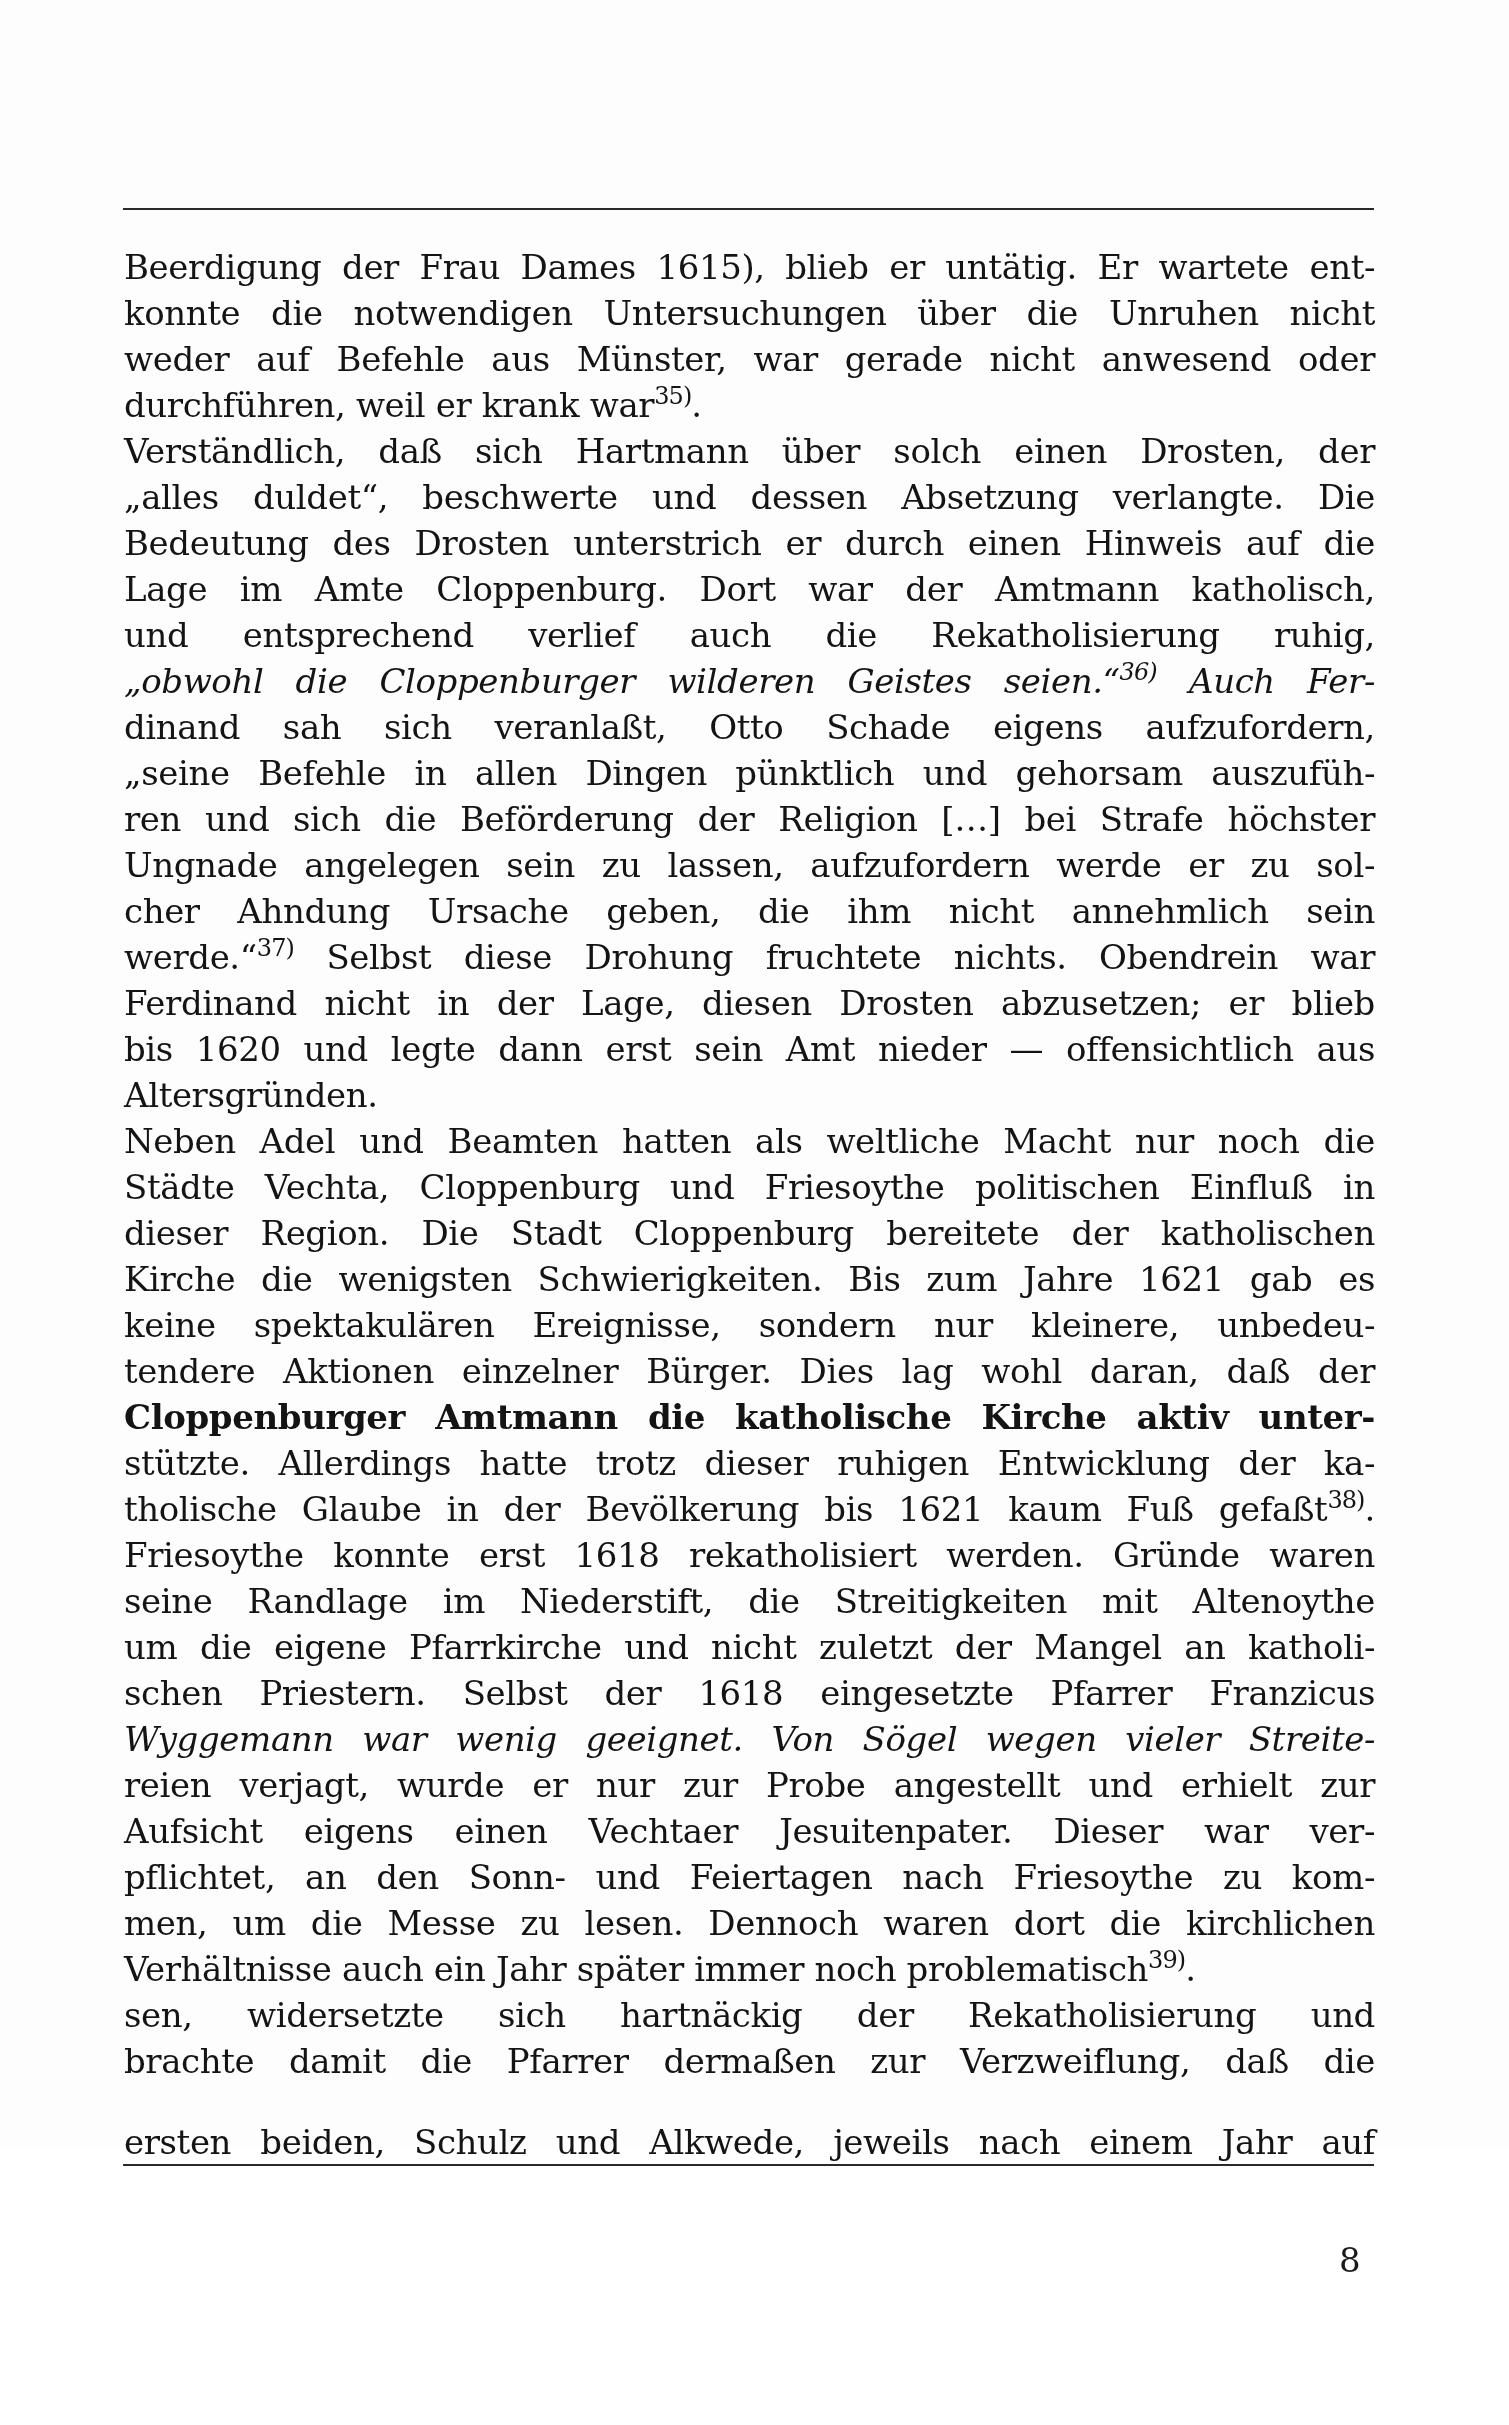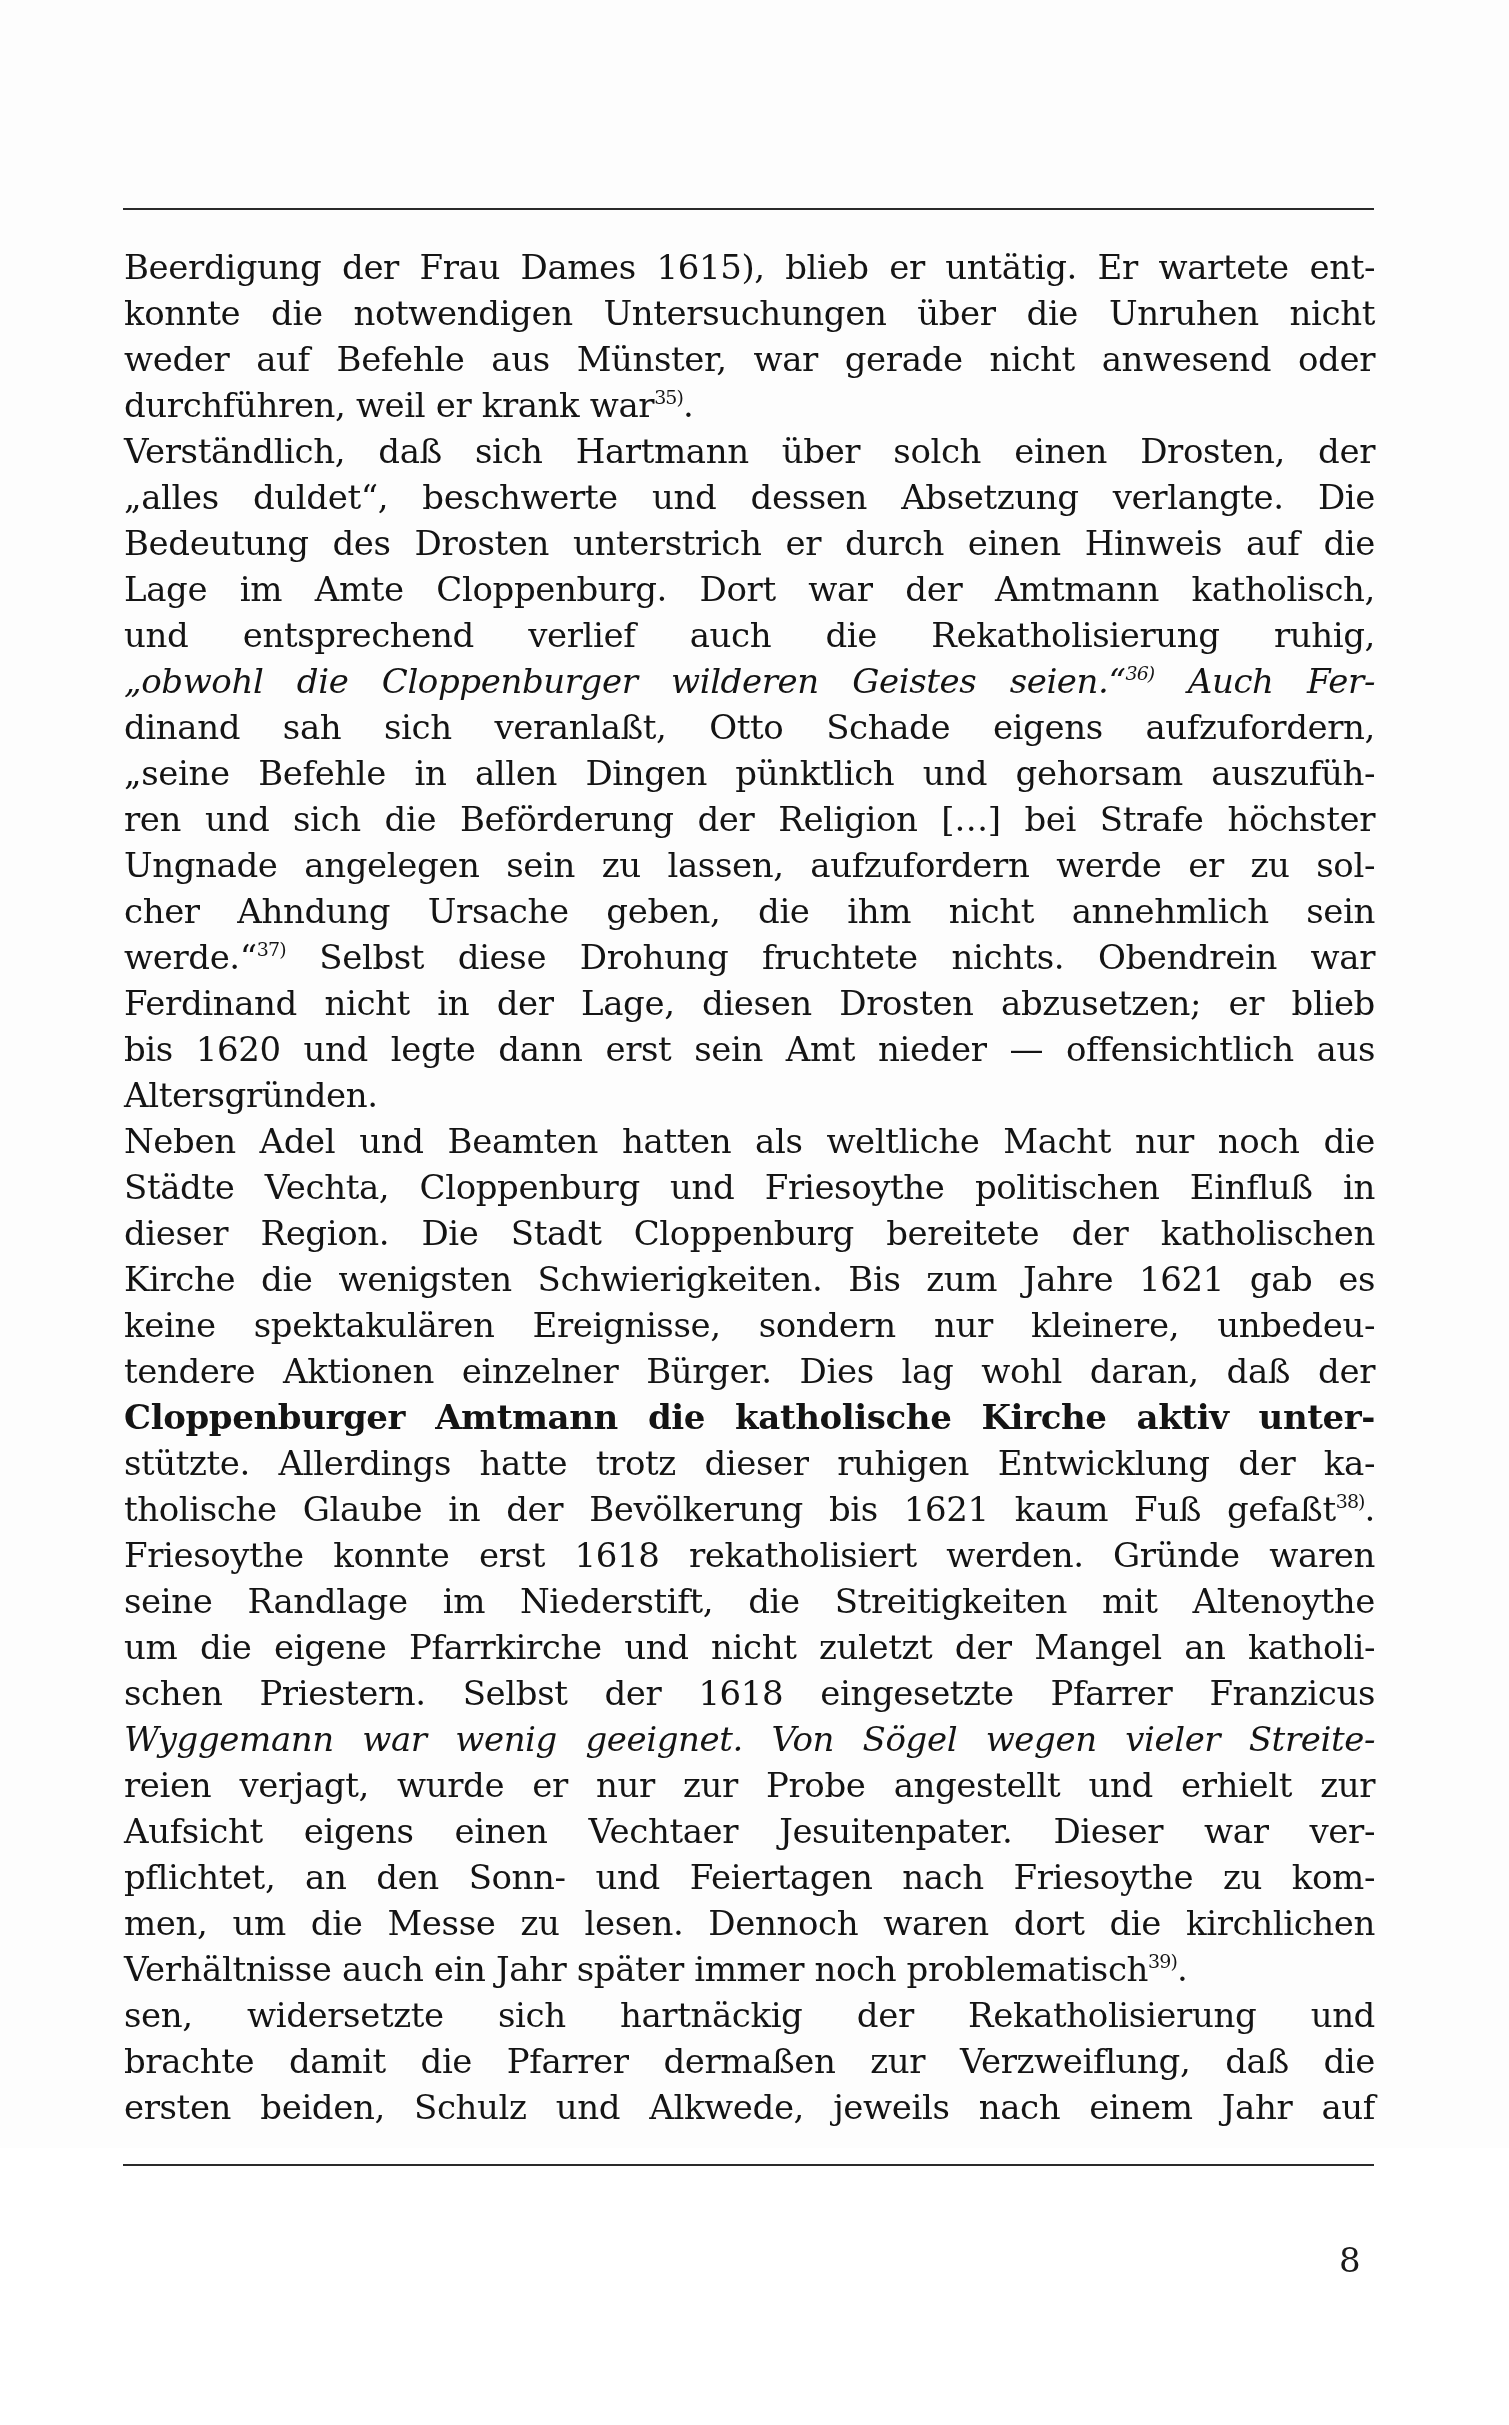--- a/index.html
+++ b/index.html
@@ -45,21 +45,21 @@
       overflow: visible;
       letter-spacing: -0.4px;
       text-align: justify;
       text-align-last: justify;
       word-spacing: 0px;
     }
     .line.last {
       text-align-last: left;
     }
     .line sup {
-      font-size: 19px;
+      font-size: 24px;
       vertical-align: 13.5px;
       line-height: 0;
       letter-spacing: -0.9px;
     }
     .page-number {
       position: absolute;
       left: 1339px;
       top: 2240px;
       font-size: 34px;
       color: #1a1a1a;
@@ -105,20 +105,20 @@
       <div class="line" style="white-space: nowrap;"><span>um die eigene Pfarrkirche und nicht zuletzt der Mangel an katholi-</span></div>
       <div class="line" style="white-space: nowrap;"><span>schen Priestern. Selbst der 1618 eingesetzte Pfarrer Franzicus</span></div>
       <div class="line" style="white-space: nowrap; font-style: italic;"><span>Wyggemann war wenig geeignet. Von Sögel wegen vieler Streite-</span></div>
       <div class="line" style="white-space: nowrap;"><span>reien verjagt, wurde er nur zur Probe angestellt und erhielt zur</span></div>
       <div class="line" style="white-space: nowrap;"><span>Aufsicht eigens einen Vechtaer Jesuitenpater. Dieser war ver-</span></div>
       <div class="line" style="white-space: nowrap;"><span>pflichtet, an den Sonn- und Feiertagen nach Friesoythe zu kom-</span></div>
       <div class="line" style="white-space: nowrap;"><span>men, um die Messe zu lesen. Dennoch waren dort die kirchlichen</span></div>
       <div class="line last" style="white-space: nowrap;"><span>Verhältnisse auch ein Jahr später immer noch problematisch</span><sup>39)</sup><span>.</span></div>
       <div class="line" style="white-space: nowrap;"><span>sen, widersetzte sich hartnäckig der Rekatholisierung und</span></div>
       <div class="line" style="white-space: nowrap;"><span>brachte damit die Pfarrer dermaßen zur Verzweiflung, daß die</span></div>
-      <div class="line" style="white-space: nowrap;"><span>ersten beiden, Schulz und Alkwede, jeweils nach einem Jahr auf</span></div>
+      <div class="line" style="white-space: nowrap; margin-top: 35px;"><span>ersten beiden, Schulz und Alkwede, jeweils nach einem Jahr auf</span></div>
     </div>
 
   <div class="rule bottom"></div>
 
   <div class="page-number">8</div>
 </div>
 
 
 </body></html>

